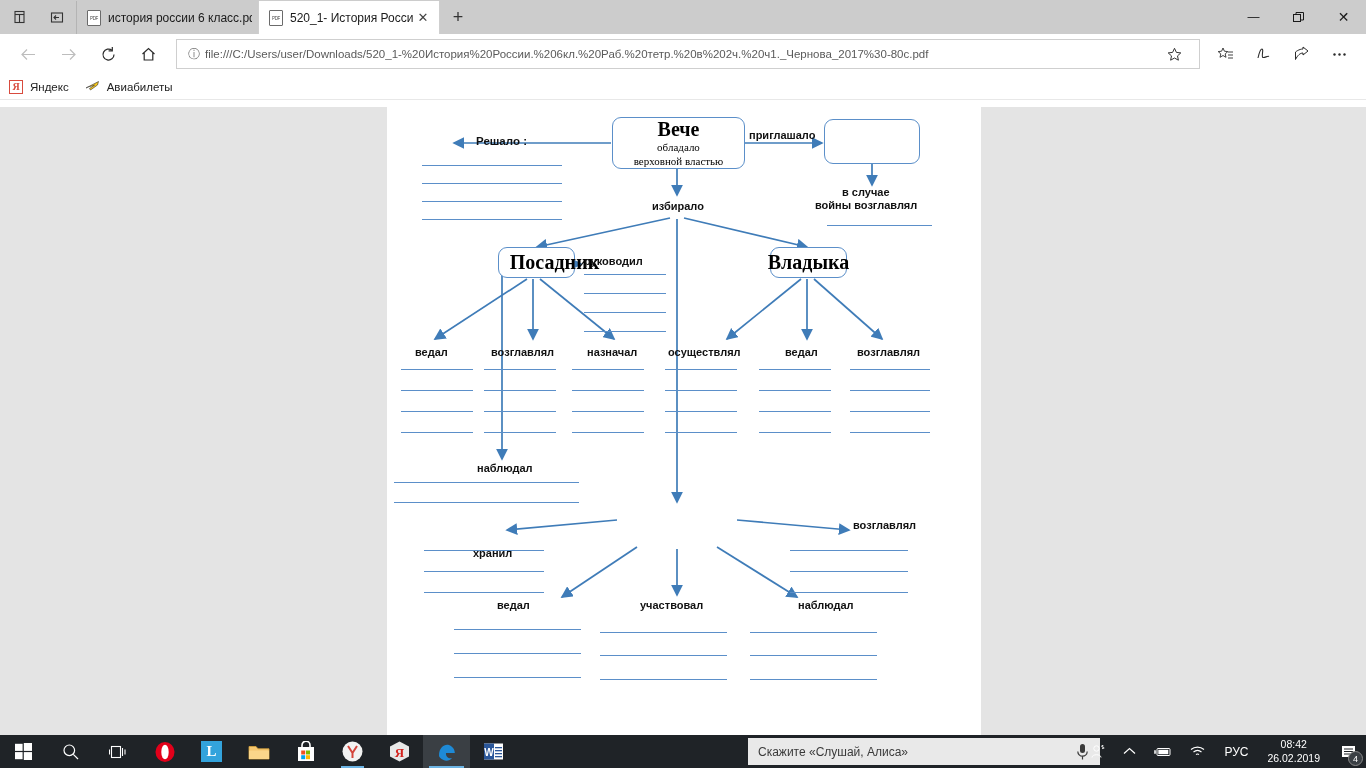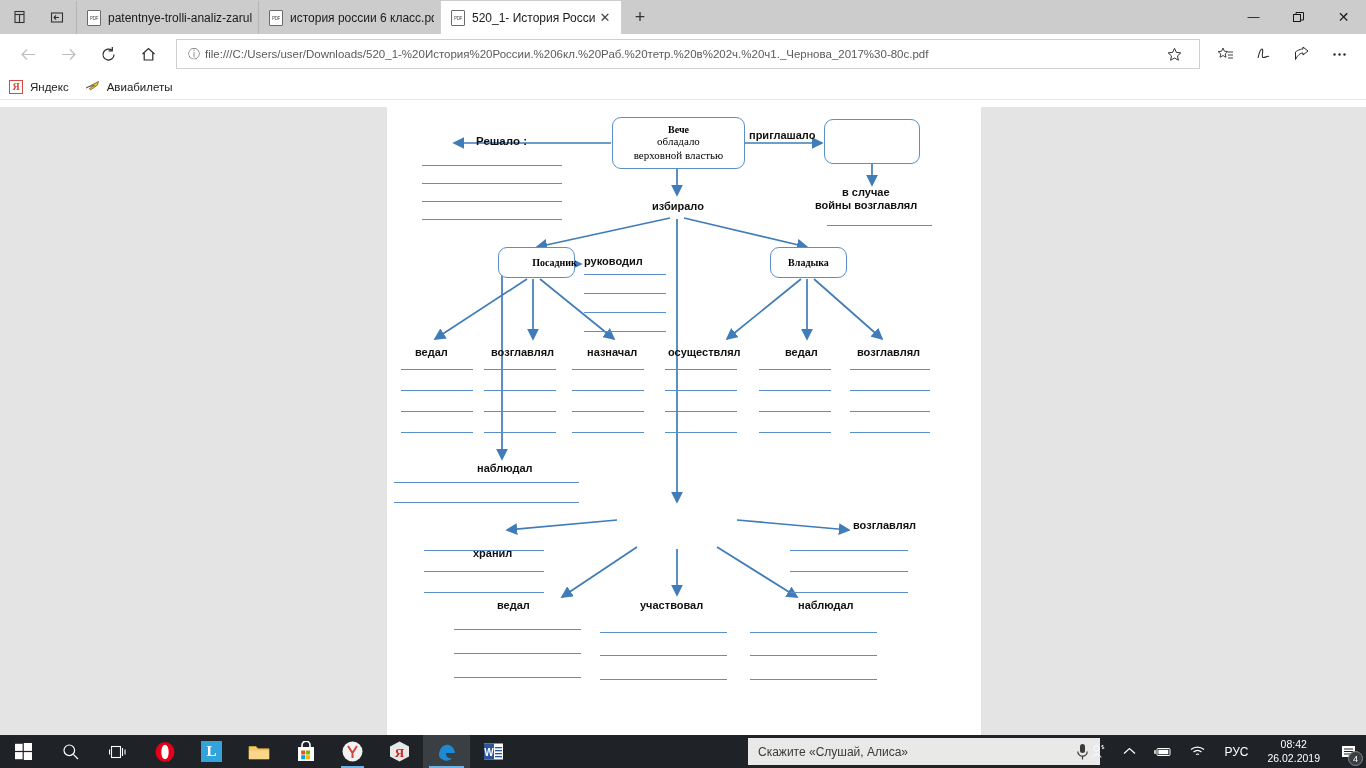--- a/index.html
+++ b/index.html
@@ -142,21 +142,21 @@
     position: absolute;
     border: 1.6px solid #5b8fc9;
     border-radius: 9px;
     background: #ffffff;
     text-align: center;
     font-family: "Liberation Serif", serif;
     color: #000;
     display: flex; flex-direction: column;
     align-items: center; justify-content: center;
   }
-  .box-t1 { font-size: 10px; font-weight: bold; line-height: 1.15; }
+  .box-t1 { font-size: 20px; font-weight: bold; line-height: 1.15; }
   .box-t2 { font-size: 11px; line-height: 1.22; }
   .blank {
     position: absolute;
     height: 0; border-top: 1.6px solid #5b8fc9;
   }
 
   
   .taskbar {
     position: absolute; bottom: 0; left: 0;
     width: 1366px; height: 33px;
@@ -221,24 +221,20 @@
       </svg>
   </div>
   <div class="tb-sysbtn">
     <svg width="15" height="15" viewBox="0 0 15 15">
         <rect x="1.5" y="3" width="11" height="9" fill="none" stroke="#333" stroke-width="1.1"></rect>
         <path d="M9 7.5 H4.5 M6 5.5 L4 7.5 L6 9.5" fill="none" stroke="#333" stroke-width="1.1"></path>
       </svg>
   </div>
 
   <div class="tab-strip">
-    <div class="tab">
-      <span class="tab-ico">PDF</span>
-      <span class="tab-title">patentnye-trolli-analiz-zarul</span>
-    </div>
     <div class="tab">
       <span class="tab-ico">PDF</span>
       <span class="tab-title">история россии 6 класс.pd</span>
     </div>
     <div class="tab active">
       <span class="tab-ico">PDF</span>
       <span class="tab-title">520_1- История России</span>
       <span class="tab-close">✕</span>
     </div>
     <div class="tab-new">+</div>

